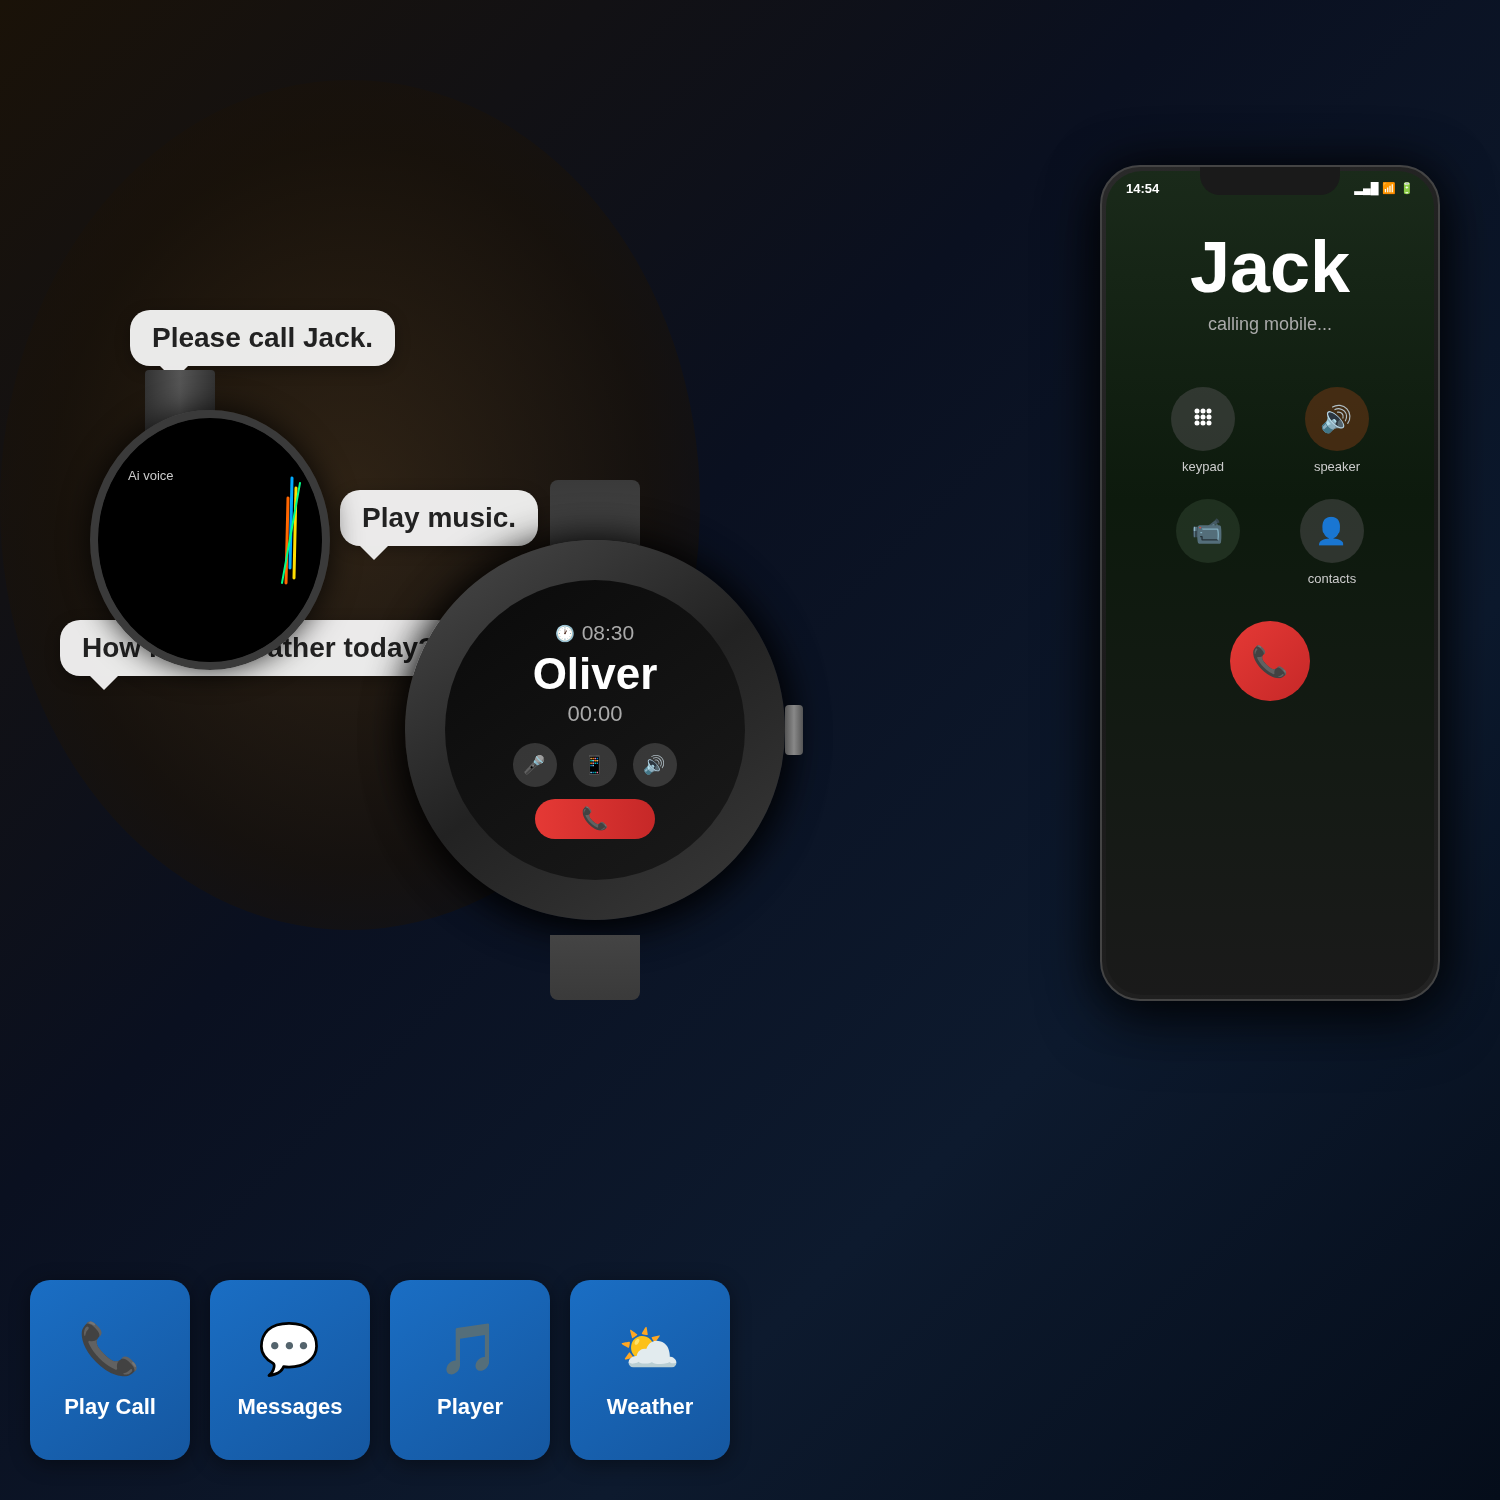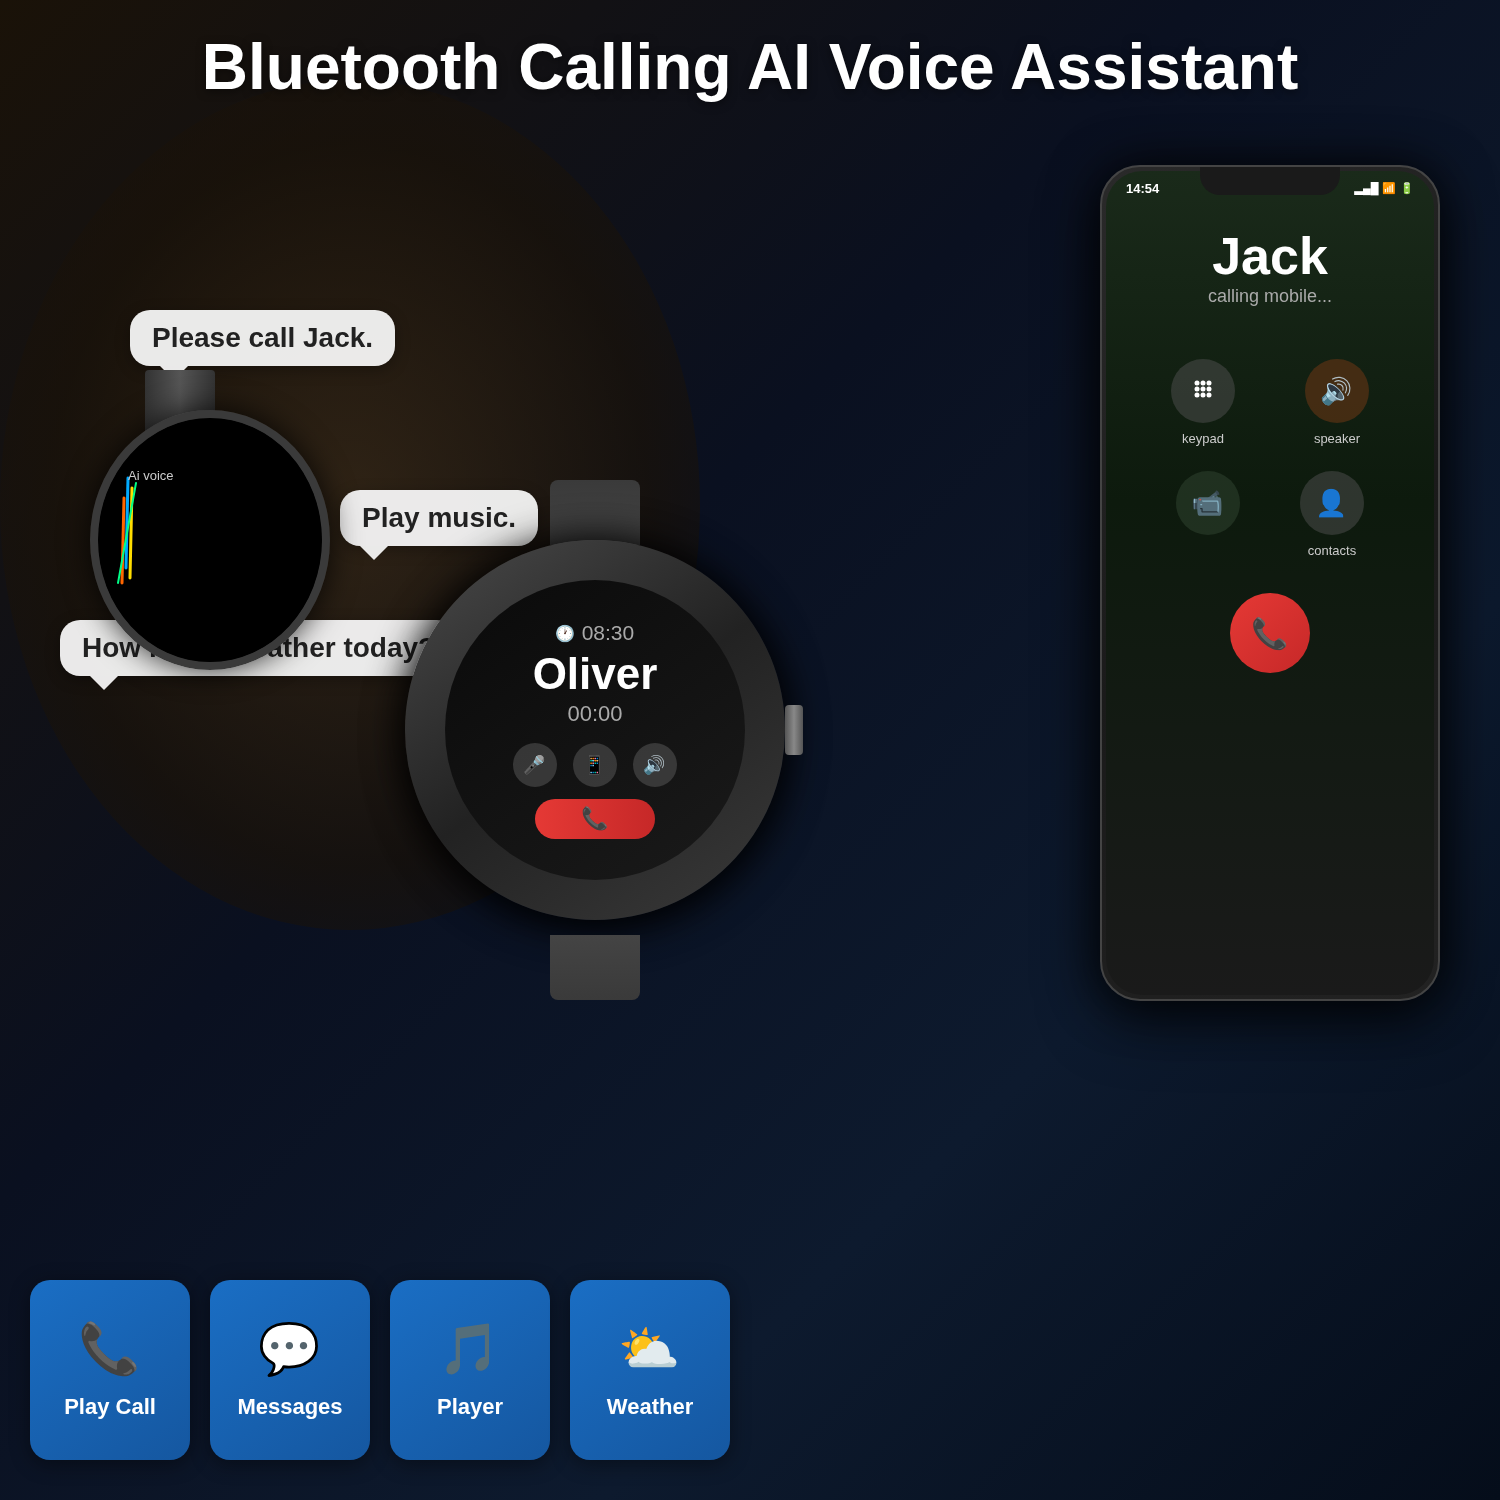--- a/index.html
+++ b/index.html
@@ -114,21 +114,21 @@
       overflow: hidden;
       box-shadow: 0 0 30px rgba(0,0,0,0.8), inset 0 0 20px rgba(0,0,0,0.5);
     }
     .watch-small-screen {
       width: 100%;
       height: 100%;
       background: #000;
       border-radius: 50%;
       display: flex;
       flex-direction: column;
-      align-items: flex-start;
+      align-items: flex-end;
       justify-content: center;
       position: relative;
     }
     .ai-voice-label {
       position: absolute;
       top: 50px;
       left: 30px;
       color: #ccc;
       font-size: 13px;
     }
@@ -314,23 +314,24 @@
       align-items: center;
       font-size: 11px;
     }
     .phone-caller-section {
       display: flex;
       flex-direction: column;
       align-items: center;
       padding: 30px 20px 10px;
     }
     .caller-name {
-      font-size: 52px;
+      font-size: 72px;
       font-weight: 700;
       color: #ffffff;
+      margin-bottom: 6px;
     }
     .caller-status {
       font-size: 18px;
       color: #aaa;
       margin-bottom: 32px;
     }
     .phone-action-row {
       display: flex;
       justify-content: space-around;
       padding: 10px 30px;
@@ -413,21 +414,20 @@
     }
   </style>
 </head>
 <body>
 
 <div class="container">
   <div class="bg-overlay"></div>
 
   <div class="bg-wrist-area"></div>
 
-  <div class="title">Bluetooth Calling AI Voice Assistant</div>
 
   <div class="speech-bubble bubble-music">
     <span>Play music.</span>
   </div>
 
   <div class="speech-bubble bubble-call">
     <span>Please call Jack.</span>
   </div>
 
   <div class="speech-bubble bubble-weather">

